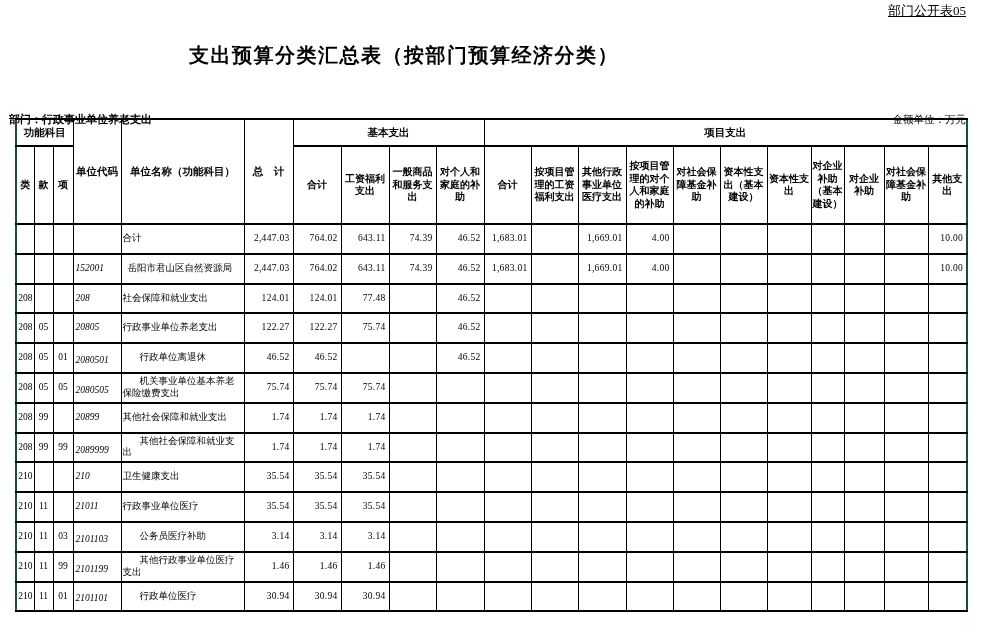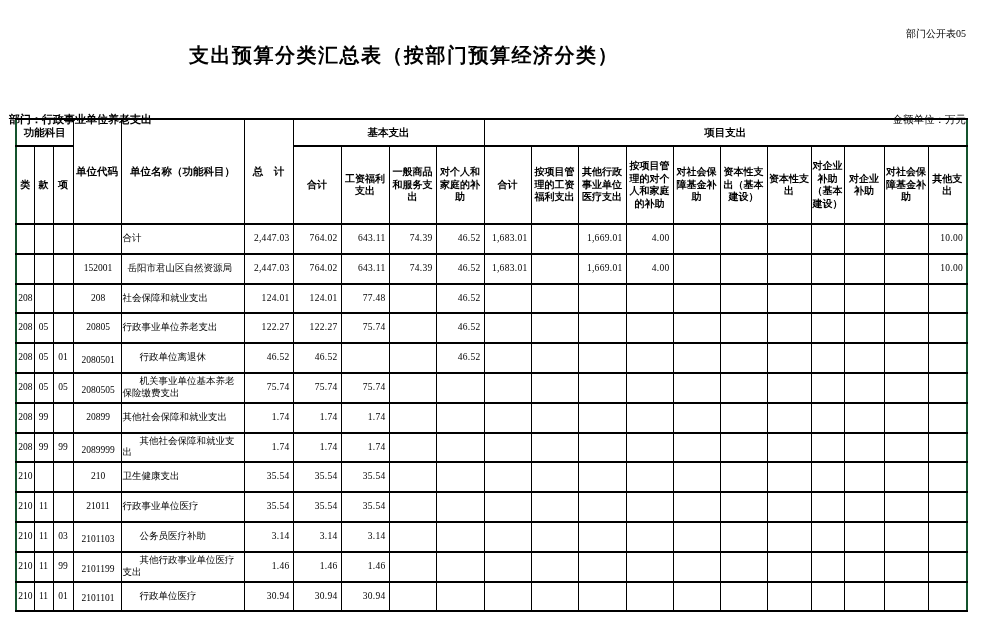--- a/index.html
+++ b/index.html
@@ -3,22 +3,23 @@
 <meta charset="utf-8">
 <style>
   * { box-sizing: border-box; }
   html, body { margin: 0; padding: 0; background: #fff; }
   body {
     width: 1000px; height: 635px; position: relative;
     font-family: "Liberation Serif", "DejaVu Serif", serif;
     color: #000;
   }
   .doc-code {
-    position: absolute; top: 27px; right: 34px;
-    font-size: 10px;
+    position: absolute; top: 2px; right: 34px;
+    font-size: 13px;
+    text-decoration: underline;
   }
   .title {
     position: absolute; top: 42px; left: 0; width: 808px;
     margin: 0; text-align: center;
     font-size: 20px; font-weight: bold; letter-spacing: 1.5px;
   }
   .meta-row {
     position: absolute; top: 93px; left: 9px; right: 34px;
     display: flex; justify-content: space-between; align-items: flex-end;
   }
@@ -38,21 +39,21 @@
     font-weight: bold; text-align: center; vertical-align: middle;
     line-height: 1.25; padding: 0 1px;
   }
   tr.h1 th { height: 27px; font-size: 10.5px; }
   tr.h2 th { height: 78px; font-size: 10px; }
   .budget td {
     height: 29.8px; font-size: 9.5px; vertical-align: middle;
     line-height: 1.25; padding: 0;
   }
   td.fn   { text-align: center; }
-  td.code { text-align: center; padding-left: 2px; }
+  td.code { text-align: left; padding-left: 2px; font-style: italic; }
   tr.sub td.code { vertical-align: bottom; padding-bottom: 5px; }
   td.name { text-align: left; padding-left: 1px; }
   td.name.ind1 { text-indent: 5px; }
   td.name.ind2 { text-indent: 17px; }
   td.num  { text-align: right; padding-right: 3px; letter-spacing: 0.3px; }
 </style>
 </head>
 <body>
 
 <div class="doc-code">部门公开表05</div>

